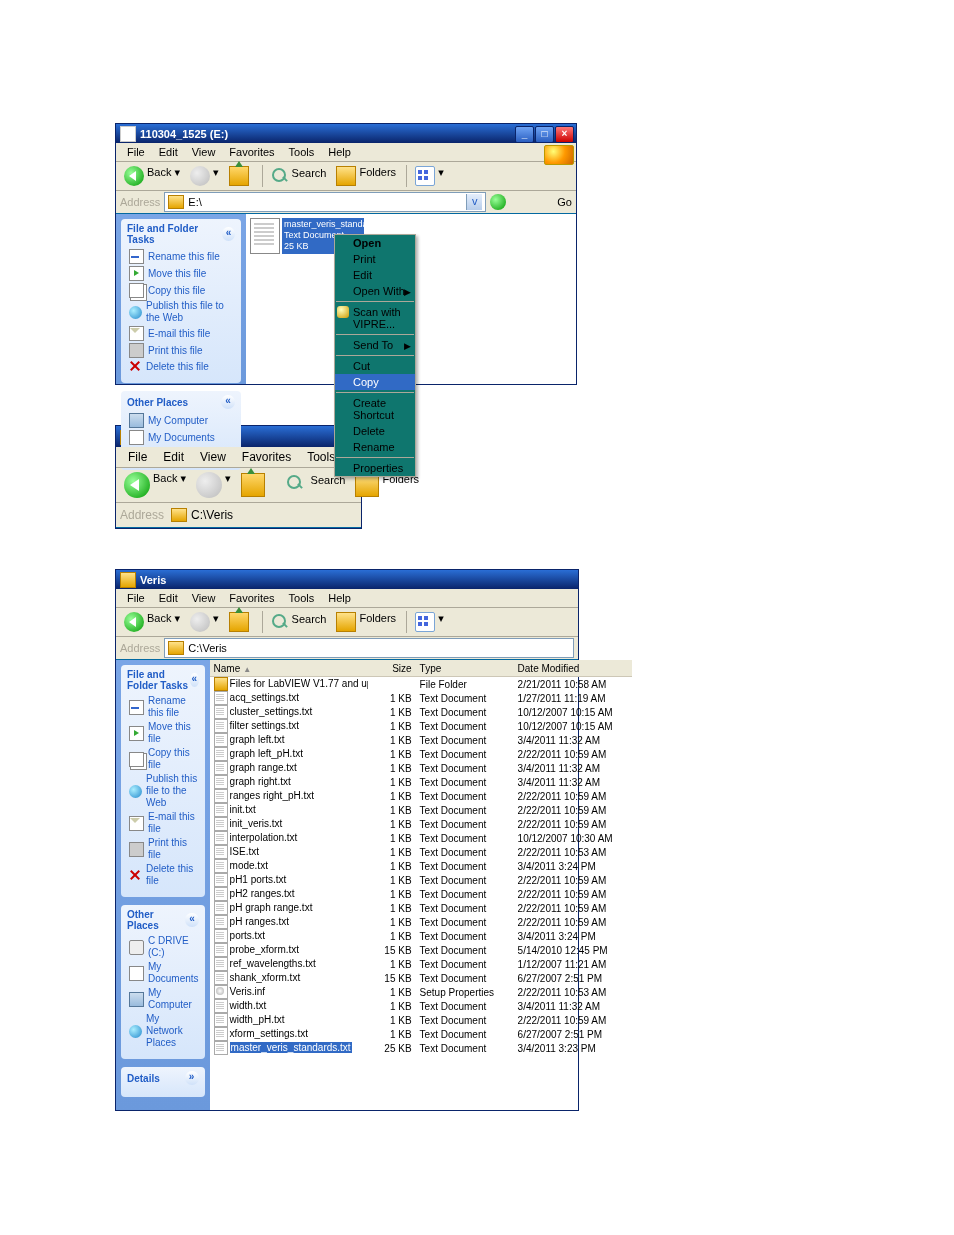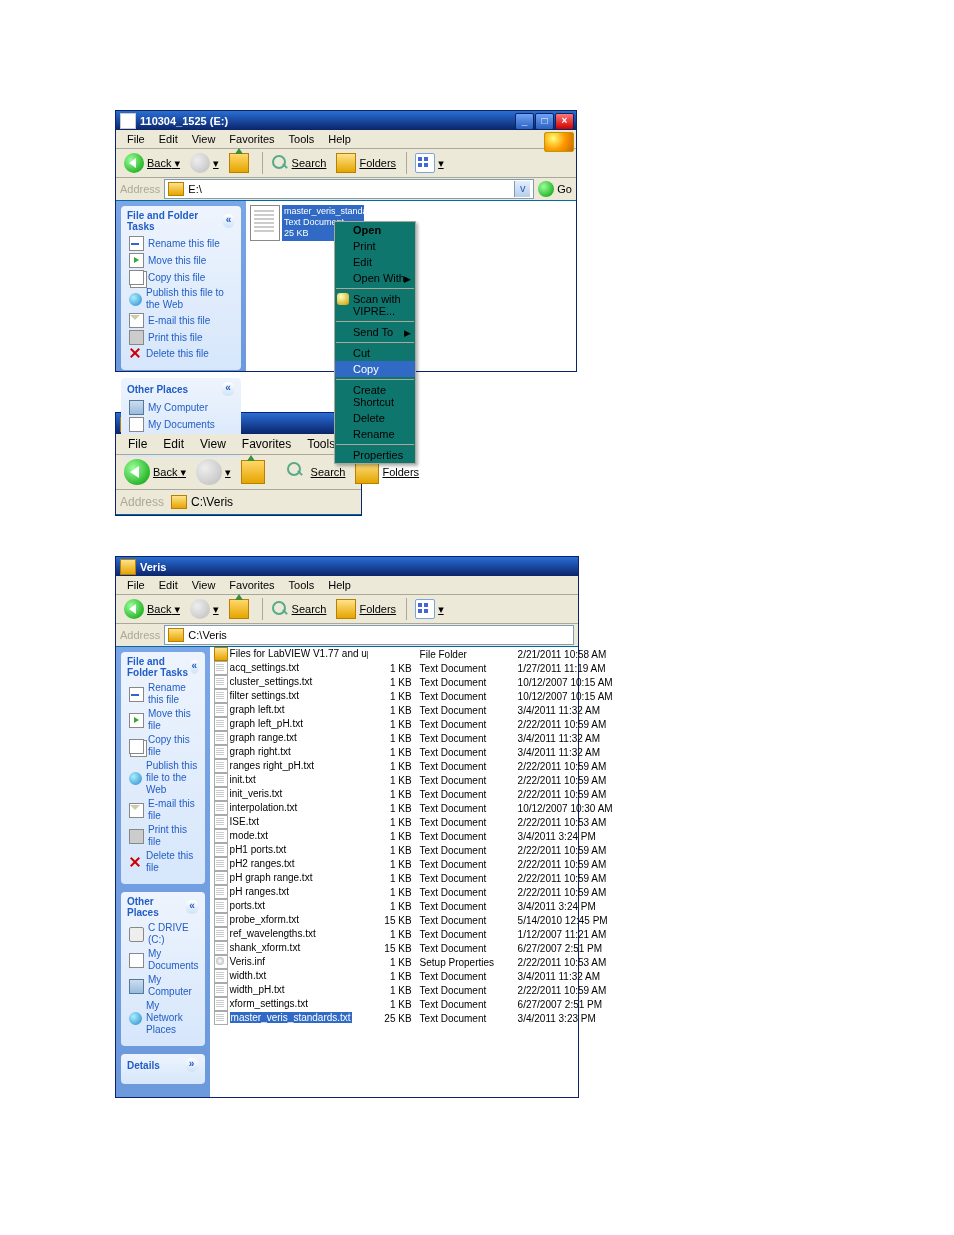--- a/index.html
+++ b/index.html
@@ -1,49 +1,49 @@
 <!DOCTYPE html>
 <html><head>
 <meta charset="utf-8">
 <style>
   body { margin:0; background:#fff; font-family:Tahoma,Arial,sans-serif; font-size:11px; color:#000; width:954px; }
-  .wrap { padding:110px 0 0 115px; width:462px; }
+  .wrap { padding:110px 0 0 115px; width:462px;margin-top:13px; }
   
   .win { border:1px solid #0a246a; background:#fff; margin-bottom:40px; }
   .titlebar { height:18px; background:linear-gradient(to bottom,#2a6ed5,#0a246a); color:#fff; display:flex; align-items:center; padding:1px 2px 0 4px; font-weight:bold; font-size:11px; }
   .titlebar .ticon { width:14px; height:14px; background:#fff; border:1px solid #ccc; margin-right:4px; }
   .titlebar .spacer { flex:1; }
   .winbtn { width:17px; height:15px; background:linear-gradient(#6ea3f5,#2b5fc0); border:1px solid #0a246a; border-radius:2px; margin-left:1px; color:#fff; text-align:center; line-height:13px; font-size:10px; }
   .winbtn.close { background:linear-gradient(#f77,#c00); }
   .menubar { height:18px; background:#ece9d8; border-bottom:1px solid #aca899; display:flex; align-items:center; padding:0 4px; font-size:11px; position:relative; }
   .menubar span { padding:2px 7px; }
   .xplogo { position:absolute; right:2px; top:2px; width:14px; height:14px; background:radial-gradient(circle at 30% 30%,#ff7,#f90 50%,#c60); border:1px solid #b90; border-radius:2px; }
   .toolbar { height:28px; background:#ece9d8; border-bottom:1px solid #aca899; display:flex; align-items:center; padding:0 4px; font-size:11px; }
-  .tbtn { display:flex; align-items:center; padding:2px 4px; margin-right:2px;text-decoration:underline; }
+  .tbtn { display:flex; align-items:flex-start; padding:2px 4px; margin-right:2px; }
   .circicon { width:20px; height:20px; border-radius:50%; display:inline-block; margin-right:3px; position:relative; }
   .circicon.green { background:radial-gradient(circle at 35% 35%,#9f9,#090); }
   .circicon.grey  { background:radial-gradient(circle at 35% 35%,#eee,#bbb); }
   .circicon .arrow { position:absolute; top:5px; left:5px; width:0; height:0; }
   .circicon.green .arrow { border-top:5px solid transparent; border-bottom:5px solid transparent; border-right:7px solid #fff; }
   .tbicon { width:18px; height:18px; display:inline-block; margin-right:3px; }
   .tbicon.upfolder { background:linear-gradient(#ffd76a,#e5a500); border:1px solid #b88000; position:relative; }
   .tbicon.upfolder:before{content:"";position:absolute;top:-6px;left:5px;width:0;height:0;border-left:4px solid transparent;border-right:4px solid transparent;border-bottom:6px solid #3b8f3b;}
   .tbicon.search { position:relative; }
   .tbicon.search:before{content:"";position:absolute;top:1px;left:1px;width:10px;height:10px;border:2px solid #5a8; border-radius:50%;}
   .tbicon.search:after{content:"";position:absolute;top:11px;left:11px;width:6px;height:2px;background:#5a8;transform:rotate(45deg);}
   .tbicon.folders { background:linear-gradient(#ffe28a,#e5a500); border:1px solid #b88000; }
   .tbicon.views { background:#fff; border:1px solid #7aa5d6; border-radius:2px; position:relative;}
   .tbicon.views:before{content:"";position:absolute;top:3px;left:2px;width:4px;height:4px;background:#46d;box-shadow:6px 0 #46d,0 6px #46d,6px 6px #46d;}
   .sep{width:1px;height:22px;background:#aca899;margin:0 4px;}
   .addressbar { height:22px; background:#ece9d8; border-bottom:1px solid #0369a1; display:flex; align-items:center; padding:0 4px; font-size:11px; }
   .addrlabel { color:#aca899; margin-right:4px; }
   .addrfield { flex:1; height:18px; background:#fff; border:1px solid #7f9db9; display:flex; align-items:center; padding:0 3px; }
   .addrfield .dirico { width:14px; height:12px; background:linear-gradient(#ffe28a,#e5a500); border:1px solid #b88000; margin-right:4px; }
   .addrfield .dd { width:15px; height:16px; background:linear-gradient(#e4eefc,#b7cdea); border-left:1px solid #7f9db9; margin-left:auto; text-align:center; line-height:14px;color:#215dc6;}
-  .gobtn{display:flex;align-items:center;margin-left:4px;}
+  .gobtn{display:flex;align-items:center;margin-left:4px;gap:48px;}
   .gobtn .circicon{width:16px;height:16px;}
   
   .body { background:#fff; display:flex; position:relative; }
   .sidepanel { width:120px; padding:5px; background:linear-gradient(#7aa5e6,#6b99dc); }
   .panel { background:linear-gradient(#eef4fd,#d6e6fb); border-radius:4px; padding:4px 6px 8px; margin-bottom:8px; font-size:10px; }
   .panel-h { color:#215dc6; font-weight:bold; font-size:10px; display:flex; align-items:center; margin-bottom:4px; }
   .panel-h .chev { margin-left:auto; width:14px;height:14px;border-radius:50%;background:linear-gradient(#fff,#cfe1f9);color:#215dc6;text-align:center;line-height:12px;font-size:10px;}
   .task { display:flex; align-items:center; color:#215dc6; margin:2px 0 2px 2px; font-size:10px; line-height:12px;}
   .task .ico { width:13px; height:13px; margin-right:4px; flex-shrink:0; display:inline-block;}
   .ico.rename{background:#fff;border:1px solid #888;position:relative;}
@@ -397,20 +397,26 @@
             </div>
       </div>
       <div class="panel">
         <div class="panel-h">
               <span>Details</span>
               <span class="chev">»</span>
             </div>
       </div>
     </div>
     <div class="content3">
+      <div class="hrow">
+        <div class="c-name"><span>Name</span><span class="sortup">▲</span></div>
+        <div class="c-size">Size</div>
+        <div class="c-type">Type</div>
+        <div class="c-date">Date Modified</div>
+      </div>
       <div id="p3-rows">
             <div class="row">
               <div class="c-name"><span class="fileico folder"></span><span class="fn">Files for LabVIEW V1.77 and up</span></div>
               <div class="c-size"></div>
               <div class="c-type">File Folder</div>
               <div class="c-date">2/21/2011 10:58 AM</div>
             </div>
             <div class="row">
               <div class="c-name"><span class="fileico "></span><span class="fn">acq_settings.txt</span></div>
               <div class="c-size">1 KB</div>

